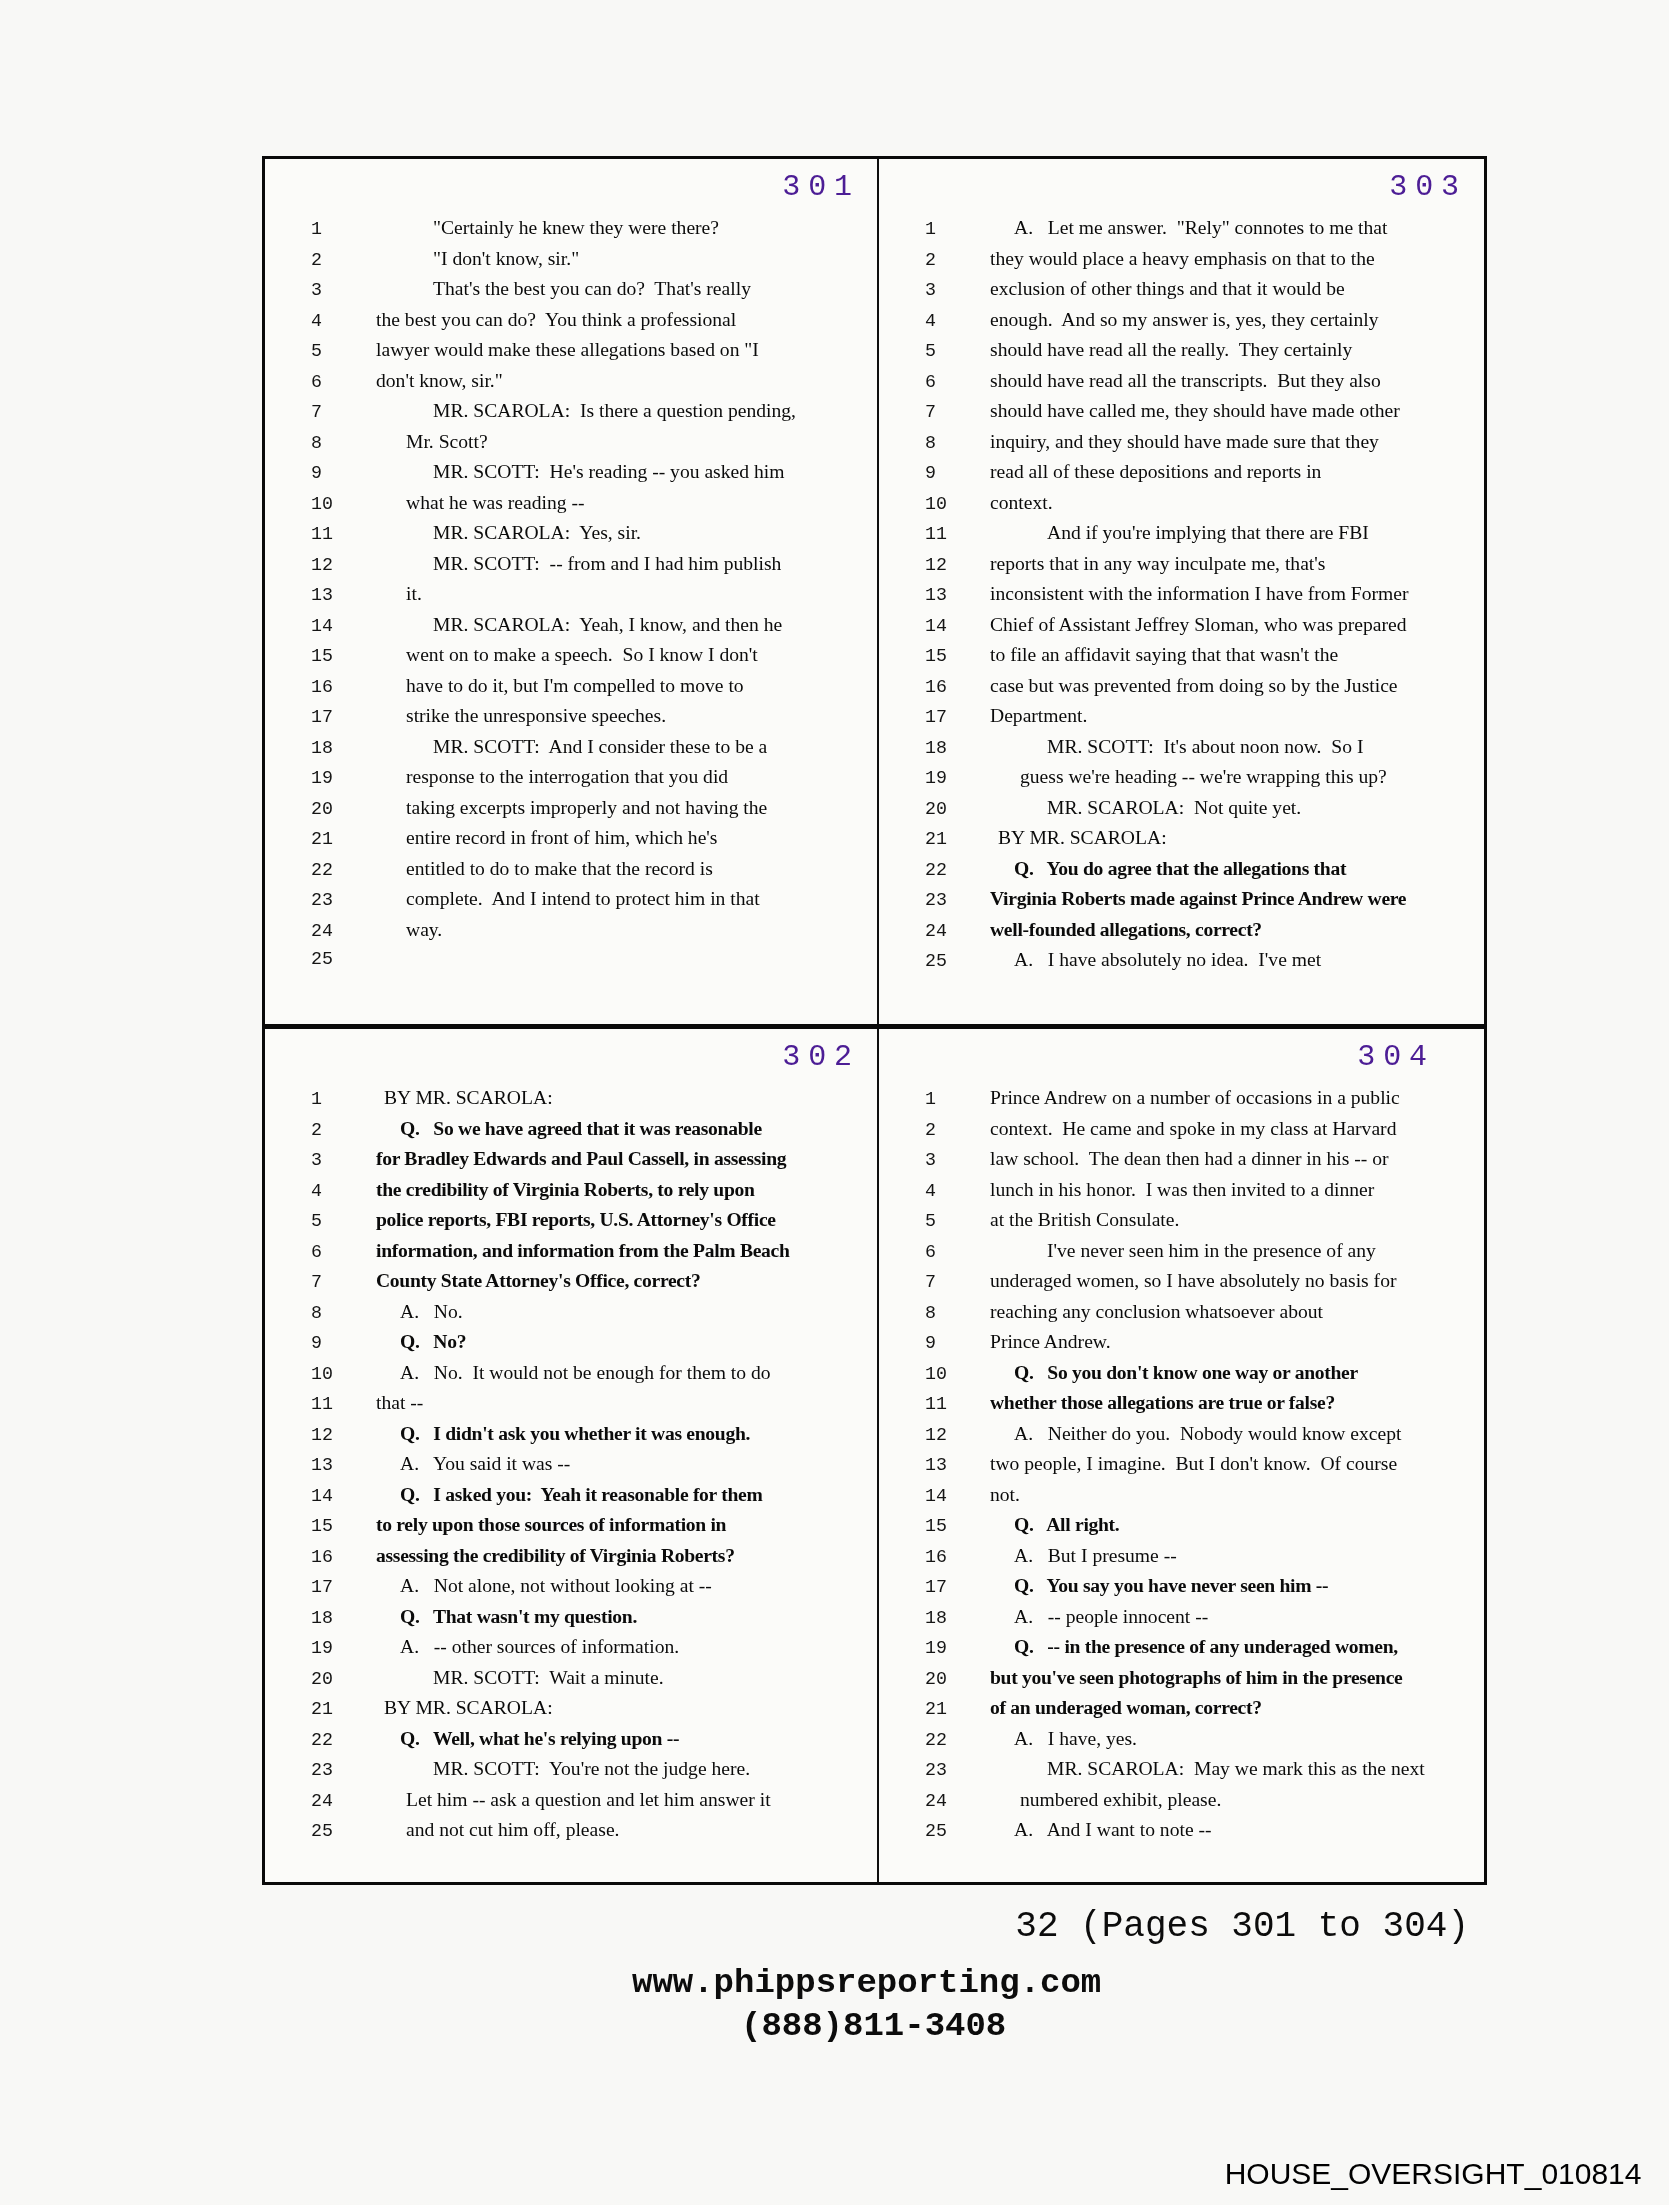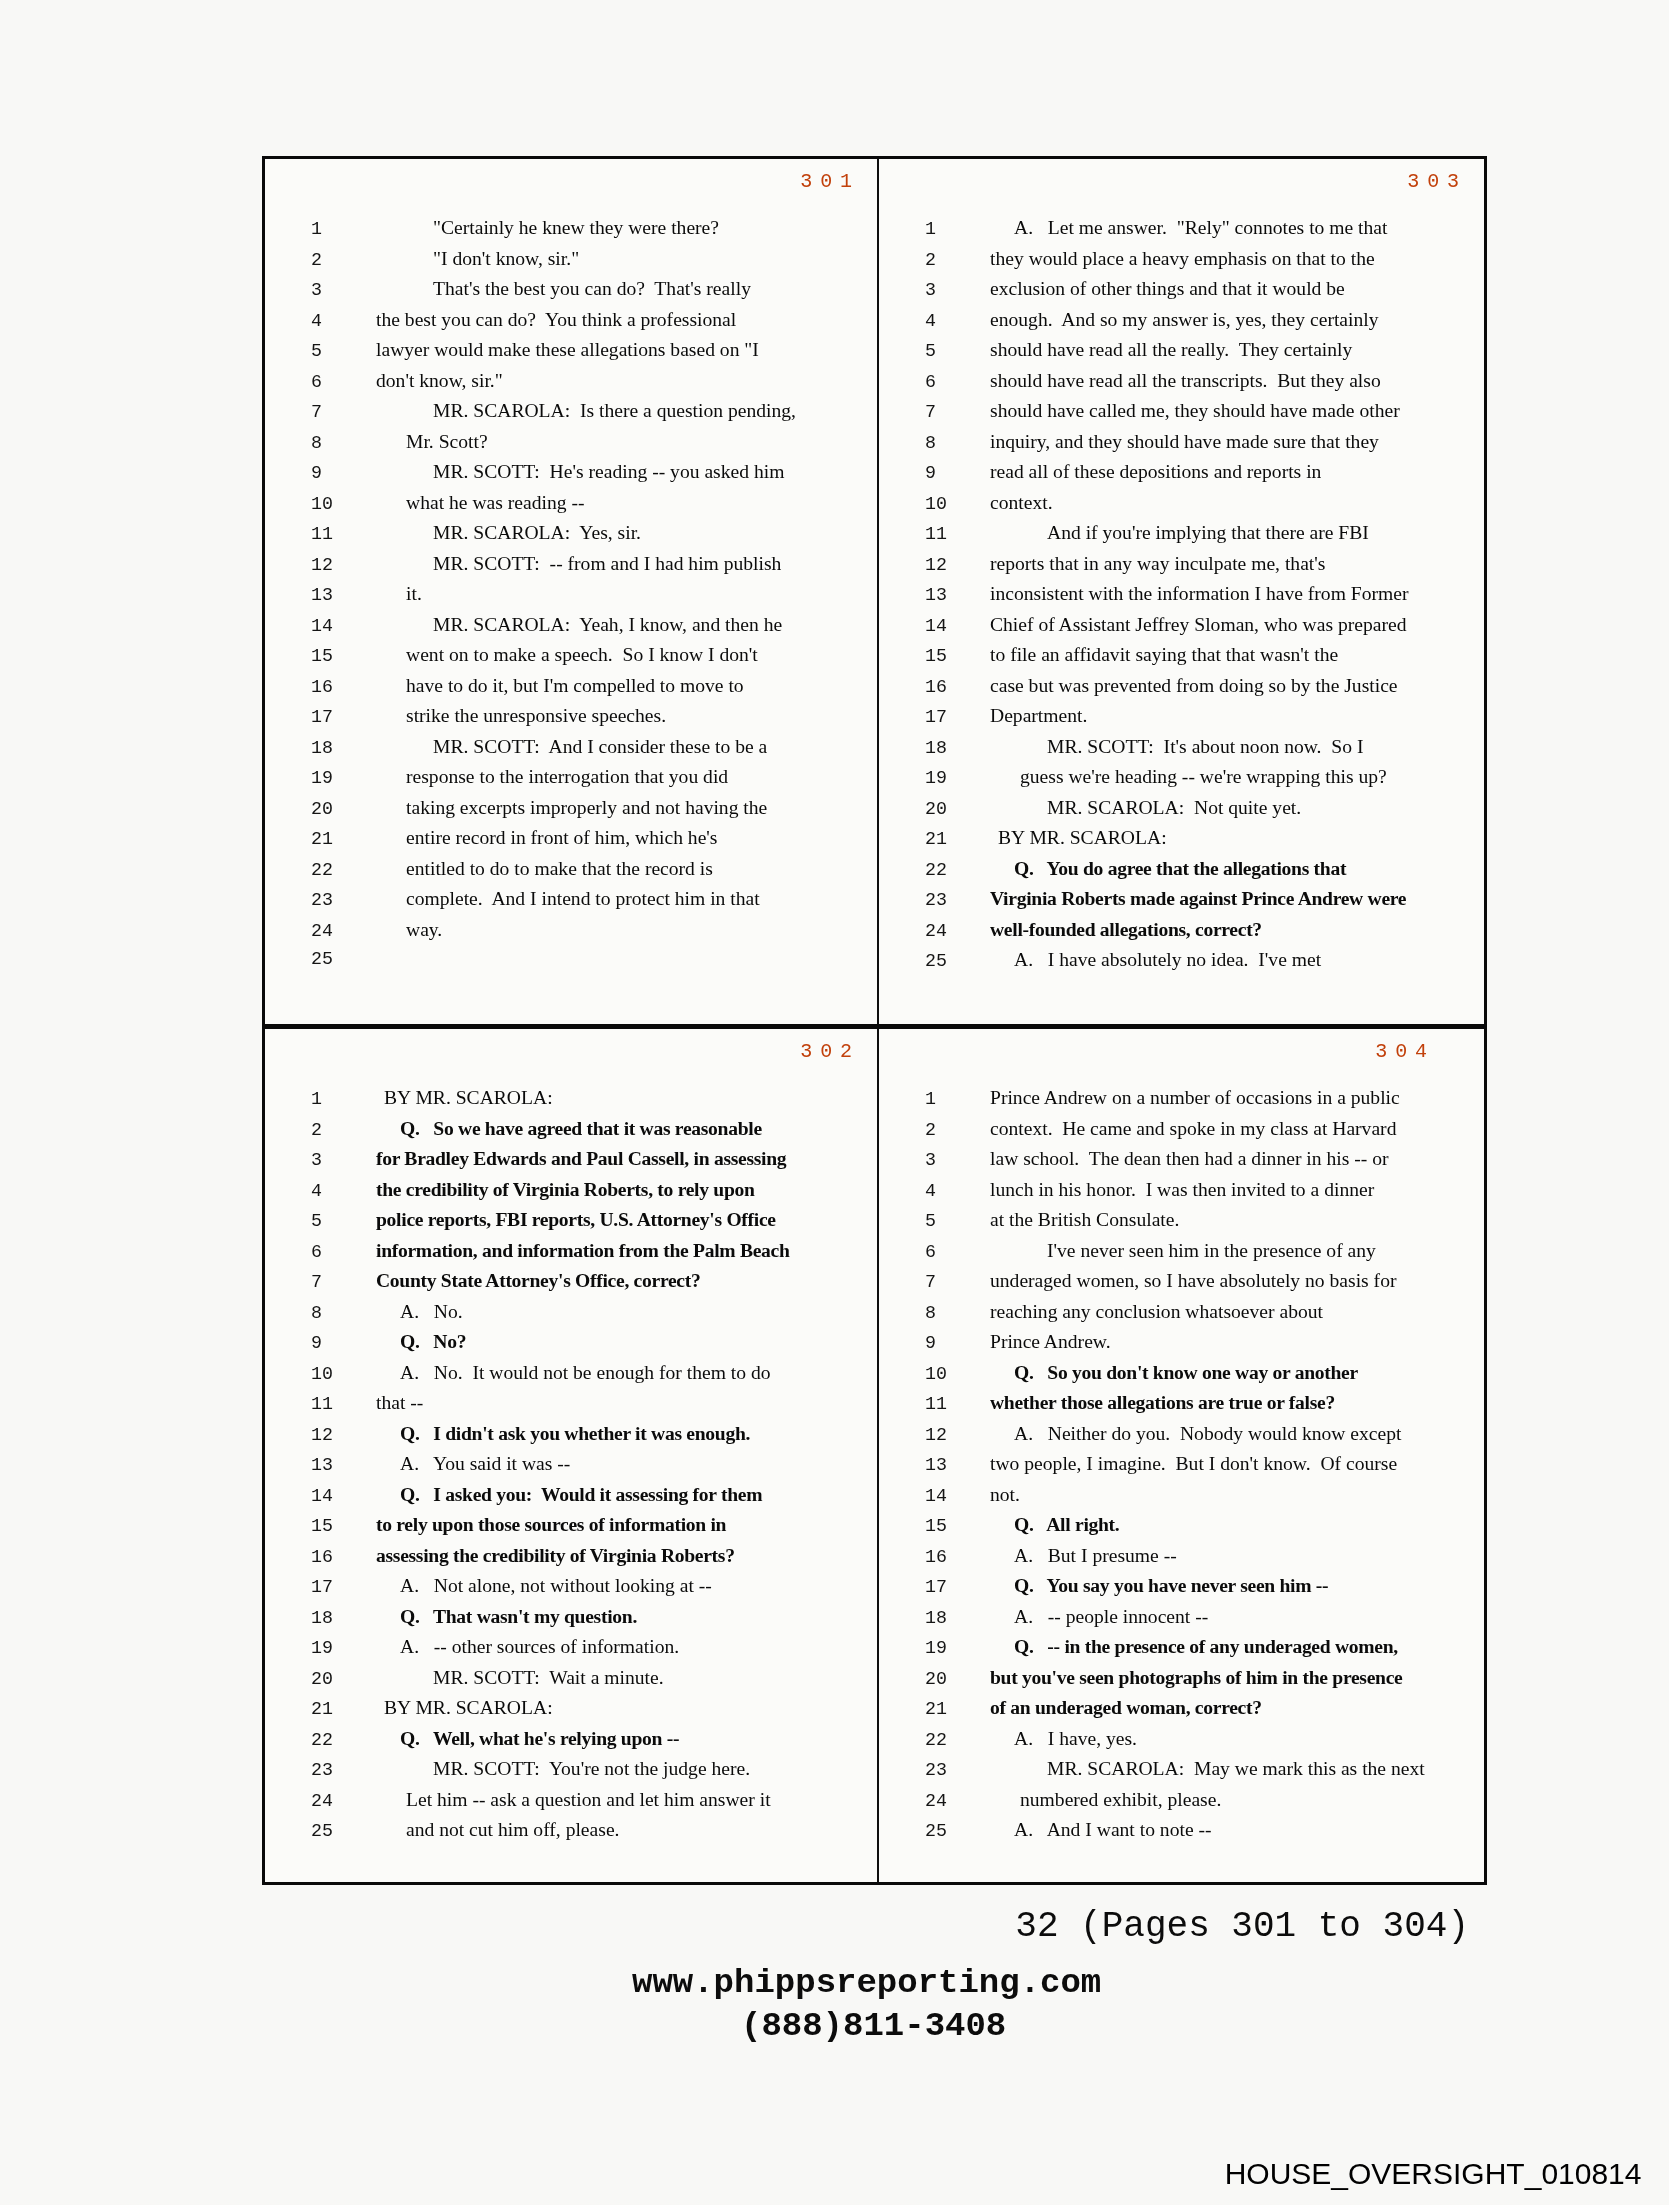--- a/index.html
+++ b/index.html
@@ -32,21 +32,21 @@
     background:#0a0a0a;
   }
   .quad{position:absolute;box-sizing:border-box;}
   .q-tl{left:0;top:0;width:612px;height:865px;}
   .q-tr{left:614px;top:0;width:605px;height:865px;}
   .q-bl{left:0;top:870px;width:612px;height:853px;}
   .q-br{left:614px;top:870px;width:573px;height:853px;}
   .pagenum{
     position:absolute;top:10.5px;right:17px;
     font-family:"Liberation Mono","DejaVu Sans Mono",monospace;
-    font-size:20px;letter-spacing:7.9px;color:#c2410c;
+    font-size:30px;letter-spacing:7.9px;color:#4c1d95;
   }
   .lines{position:absolute;left:0;right:0;top:58px;}
   .tline{
     height:30.5px;
     display:flex;
     align-items:baseline;
     overflow:visible;
     white-space:pre;
   }
   .ln{
@@ -167,21 +167,21 @@
           <div class="tline"><span class="ln">4</span><span class="tx ind-cont bold">the credibility of Virginia Roberts, to rely upon</span></div>
           <div class="tline"><span class="ln">5</span><span class="tx ind-cont bold">police reports, FBI reports, U.S. Attorney's Office</span></div>
           <div class="tline"><span class="ln">6</span><span class="tx ind-cont bold">information, and information from the Palm Beach</span></div>
           <div class="tline"><span class="ln">7</span><span class="tx ind-cont bold">County State Attorney's Office, correct?</span></div>
           <div class="tline"><span class="ln">8</span><span class="tx ind-qa">A.   No.</span></div>
           <div class="tline"><span class="ln">9</span><span class="tx ind-qa bold">Q.   No?</span></div>
           <div class="tline"><span class="ln">10</span><span class="tx ind-qa">A.   No.  It would not be enough for them to do</span></div>
           <div class="tline"><span class="ln">11</span><span class="tx ind-cont">that --</span></div>
           <div class="tline"><span class="ln">12</span><span class="tx ind-qa bold">Q.   I didn't ask you whether it was enough.</span></div>
           <div class="tline"><span class="ln">13</span><span class="tx ind-qa">A.   You said it was --</span></div>
-          <div class="tline"><span class="ln">14</span><span class="tx ind-qa bold">Q.   I asked you:  Would it assessing for them</span></div>
+          <div class="tline"><span class="ln">14</span><span class="tx ind-qa bold">Q.   I asked you:  Yeah it reasonable for them</span></div>
           <div class="tline"><span class="ln">15</span><span class="tx ind-cont bold">to rely upon those sources of information in</span></div>
           <div class="tline"><span class="ln">16</span><span class="tx ind-cont bold">assessing the credibility of Virginia Roberts?</span></div>
           <div class="tline"><span class="ln">17</span><span class="tx ind-qa">A.   Not alone, not without looking at --</span></div>
           <div class="tline"><span class="ln">18</span><span class="tx ind-qa bold">Q.   That wasn't my question.</span></div>
           <div class="tline"><span class="ln">19</span><span class="tx ind-qa">A.   -- other sources of information.</span></div>
           <div class="tline"><span class="ln">20</span><span class="tx ind-speech">MR. SCOTT:  Wait a minute.</span></div>
           <div class="tline"><span class="ln">21</span><span class="tx ind-by">BY MR. SCAROLA:</span></div>
           <div class="tline"><span class="ln">22</span><span class="tx ind-qa bold">Q.   Well, what he's relying upon --</span></div>
           <div class="tline"><span class="ln">23</span><span class="tx ind-speech">MR. SCOTT:  You're not the judge here.</span></div>
           <div class="tline"><span class="ln">24</span><span class="tx ind-scont">Let him -- ask a question and let him answer it</span></div>

